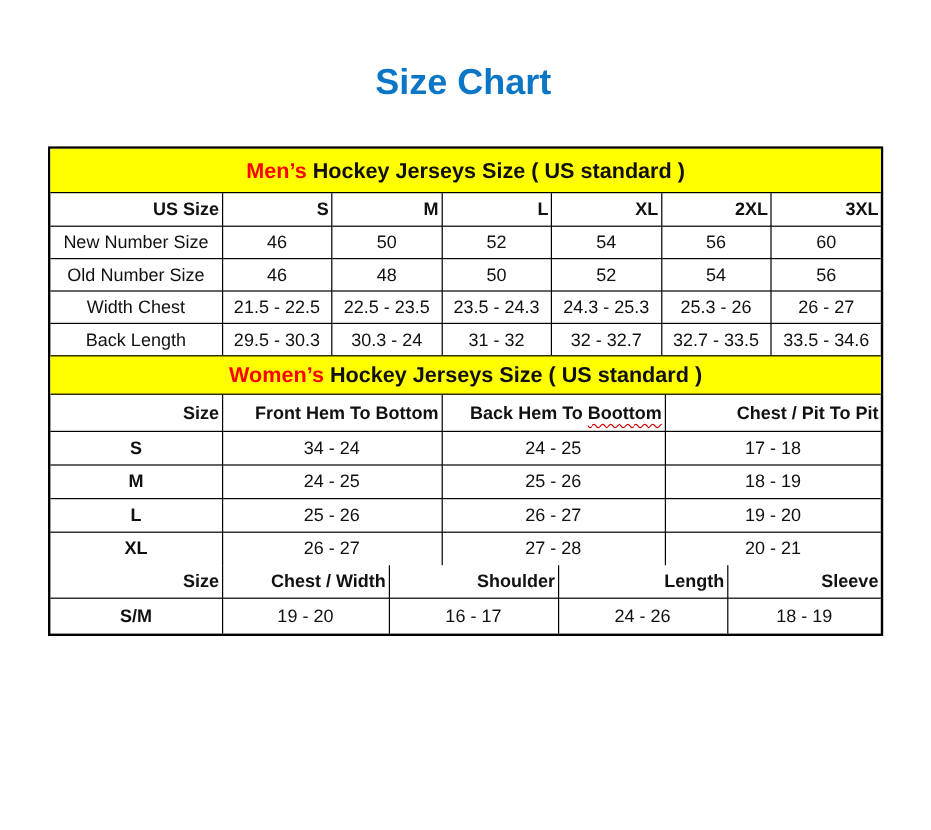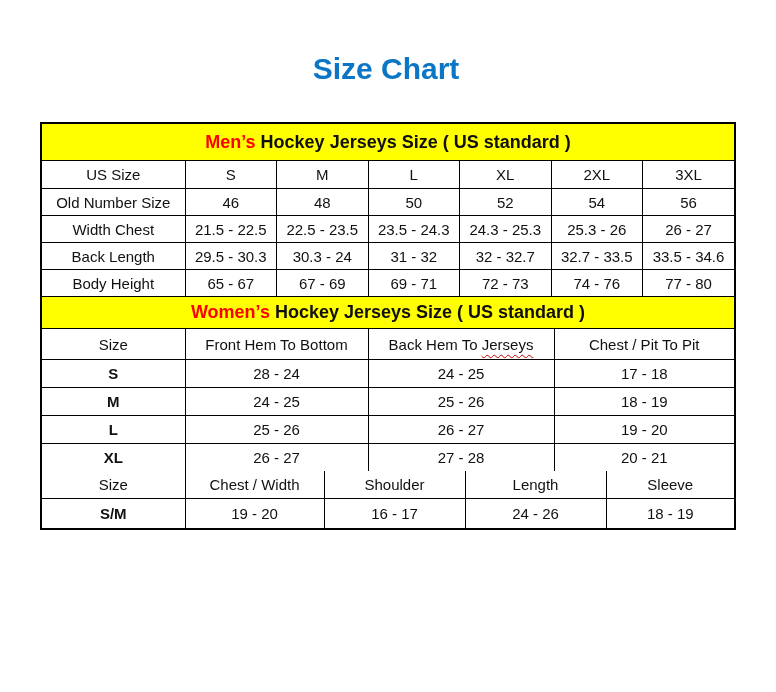--- a/index.html
+++ b/index.html
@@ -47,21 +47,21 @@
   }
   table.size-table td, table.size-table th{
     border:1.5px solid #000;
     text-align:center;
     vertical-align:middle;
     font-size:15px;
     padding:0 2px;
     overflow:hidden;
     white-space:nowrap;
   }
-  table.size-table th{font-weight:normal;}
+  table.size-table th{font-weight:bold;text-align:right;}
   table.mens th{height:27px;}
   table.mens td{height:26px;font-weight:normal;}
   table.womens th{height:30px;}
   table.womens td{height:27px;}
   table.womens td.row-label{font-weight:bold;}
   table.youth th{height:27px;}
   table.youth td{height:29px;margin-left:11px;}
   table.youth td.row-label{font-weight:bold;}
   .misspelled{
     text-decoration-line:underline;
@@ -95,20 +95,29 @@
         <tr>
       <th>US Size</th>
       <th>S</th>
       <th>M</th>
       <th>L</th>
       <th>XL</th>
       <th>2XL</th>
       <th>3XL</th>
     </tr>
     <tr>
+      <td class="row-label">New Number Size</td>
+      <td>46</td>
+      <td>50</td>
+      <td>52</td>
+      <td>54</td>
+      <td>56</td>
+      <td>60</td>
+    </tr>
+    <tr>
       <td class="row-label">Old Number Size</td>
       <td>46</td>
       <td>48</td>
       <td>50</td>
       <td>52</td>
       <td>54</td>
       <td>56</td>
     </tr>
     <tr>
       <td class="row-label">Width Chest</td>
@@ -120,53 +129,44 @@
       <td>26 - 27</td>
     </tr>
     <tr>
       <td class="row-label">Back Length</td>
       <td>29.5 - 30.3</td>
       <td>30.3 - 24</td>
       <td>31 - 32</td>
       <td>32 - 32.7</td>
       <td>32.7 - 33.5</td>
       <td>33.5 - 34.6</td>
-    </tr>
-    <tr>
-      <td class="row-label">Body Height</td>
-      <td>65 - 67</td>
-      <td>67 - 69</td>
-      <td>69 - 71</td>
-      <td>72 - 73</td>
-      <td>74 - 76</td>
-      <td>77 - 80</td>
     </tr>
   </tbody>
     </table>
 
   <div class="banner womens">
     <span class="accent">Women’s</span><span> Hockey Jerseys Size ( US standard )</span>
   </div>
   <table class="size-table womens">
     <colgroup>
       <col style="width:143px">
         <col style="width:183px">
         <col style="width:186px">
         <col>
     </colgroup>
     <tbody>
         <tr>
       <th>Size</th>
       <th>Front Hem To Bottom</th>
-      <th><span>Back Hem To </span><span class="misspelled">Jerseys</span></th>
+      <th><span>Back Hem To </span><span class="misspelled">Boottom</span></th>
       <th>Chest / Pit To Pit</th>
     </tr>
     <tr>
       <td class="row-label">S</td>
-      <td>28 - 24</td>
+      <td>34 - 24</td>
       <td>24 - 25</td>
       <td>17 - 18</td>
     </tr>
     <tr>
       <td class="row-label">M</td>
       <td>24 - 25</td>
       <td>25 - 26</td>
       <td>18 - 19</td>
     </tr>
     <tr>

